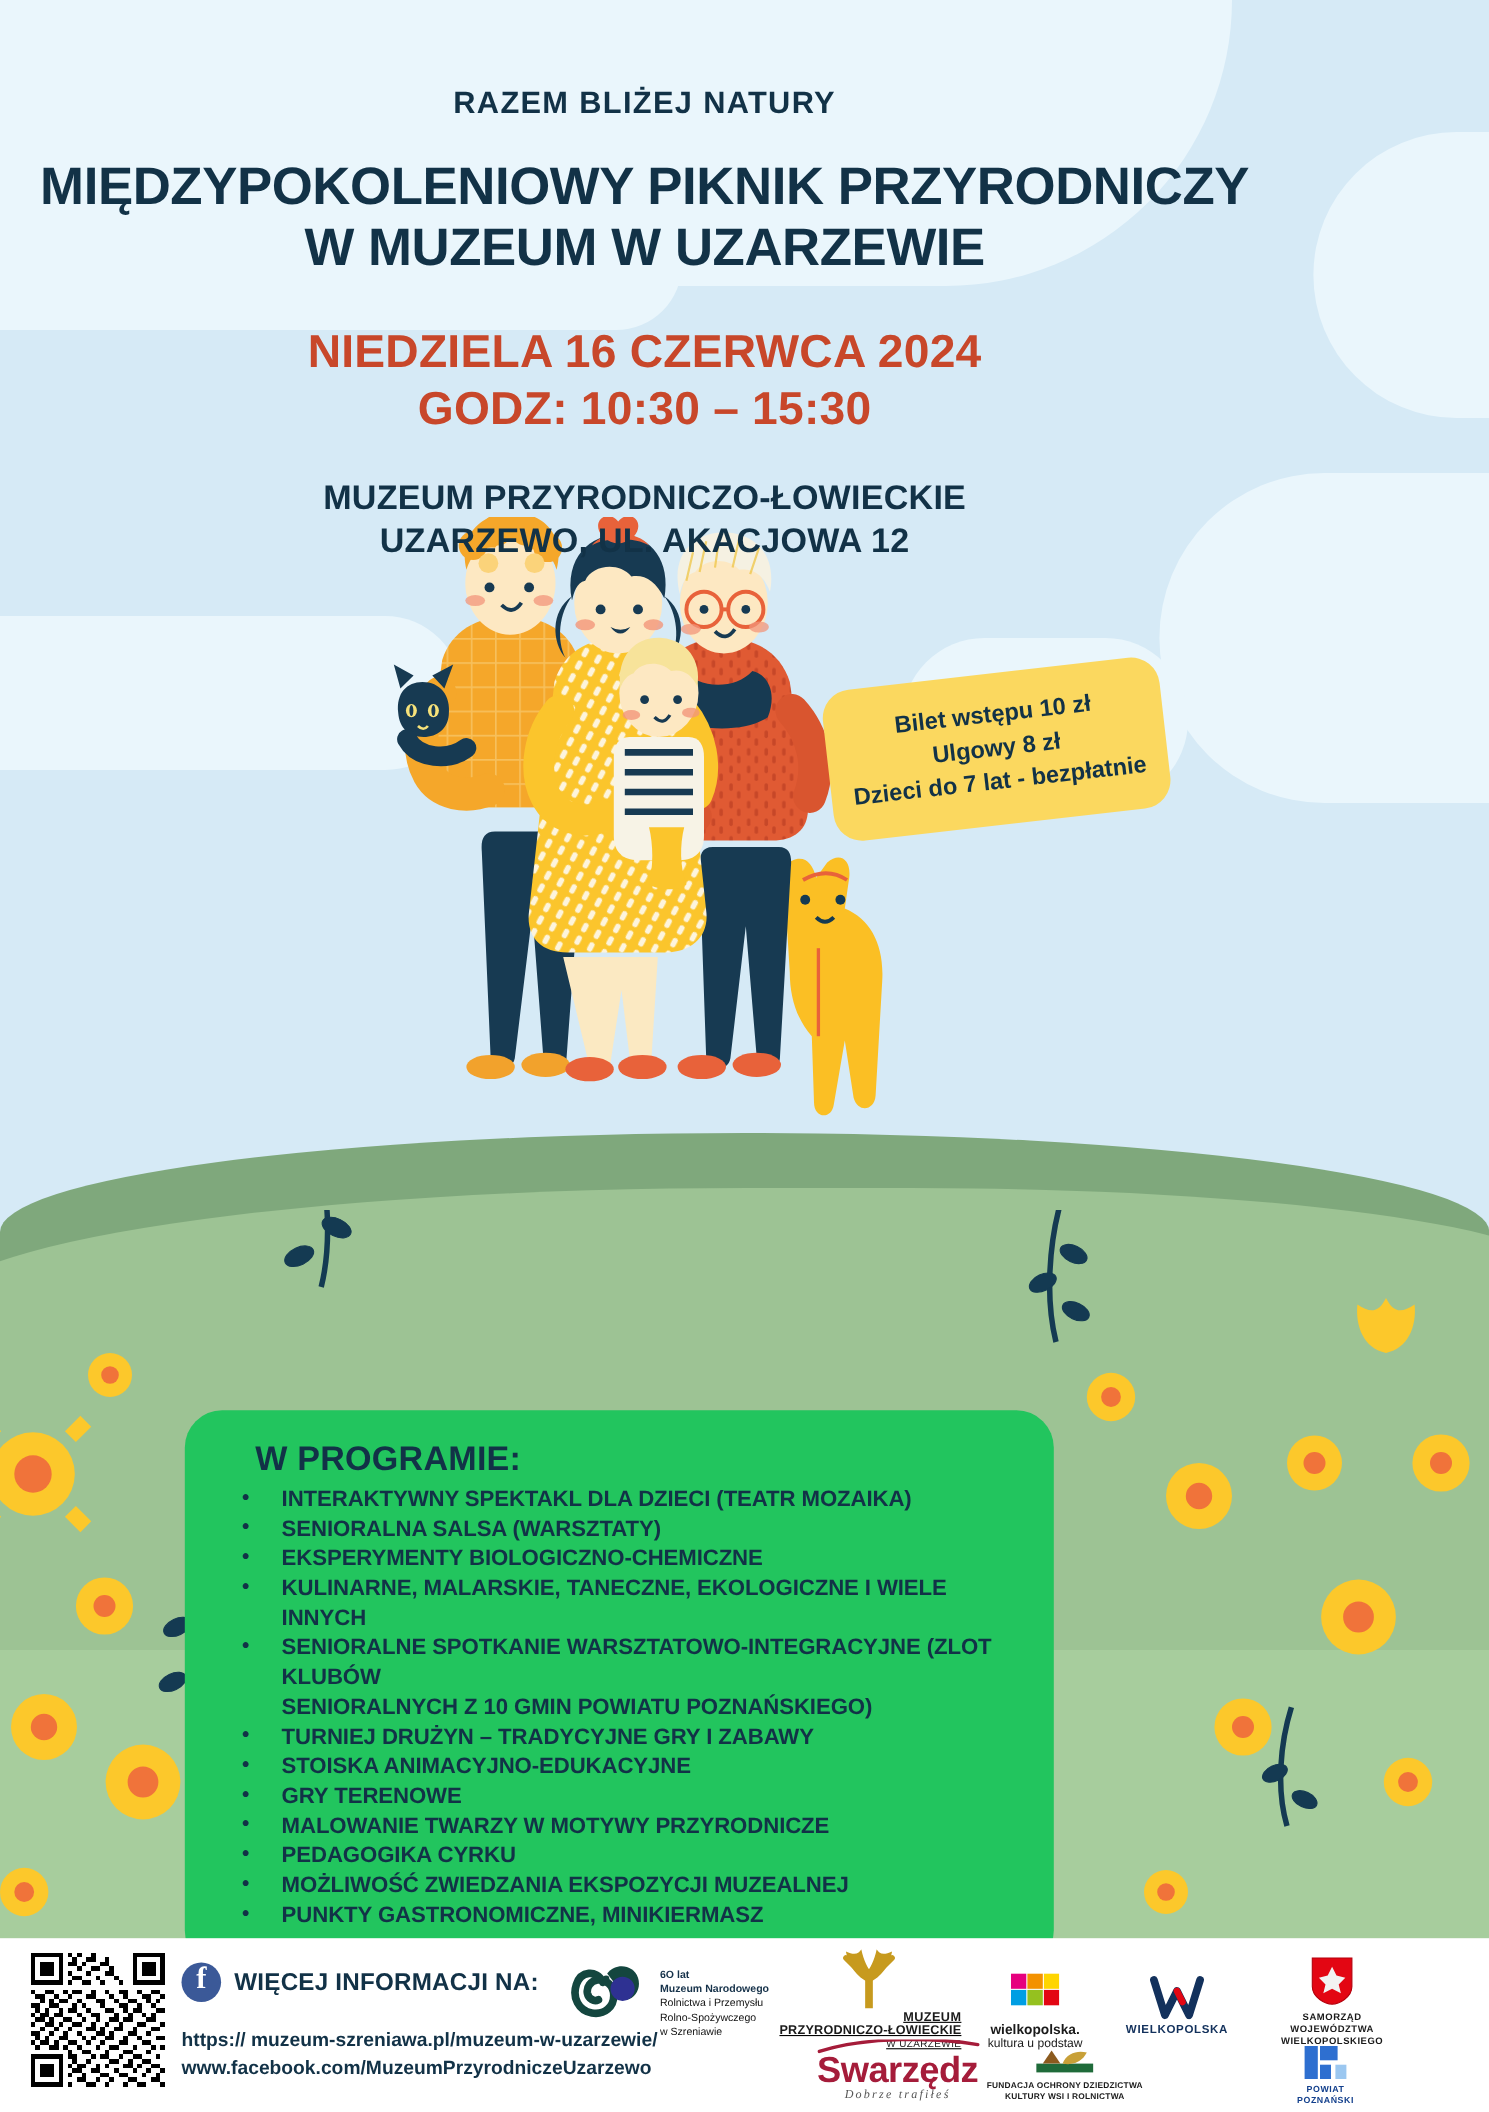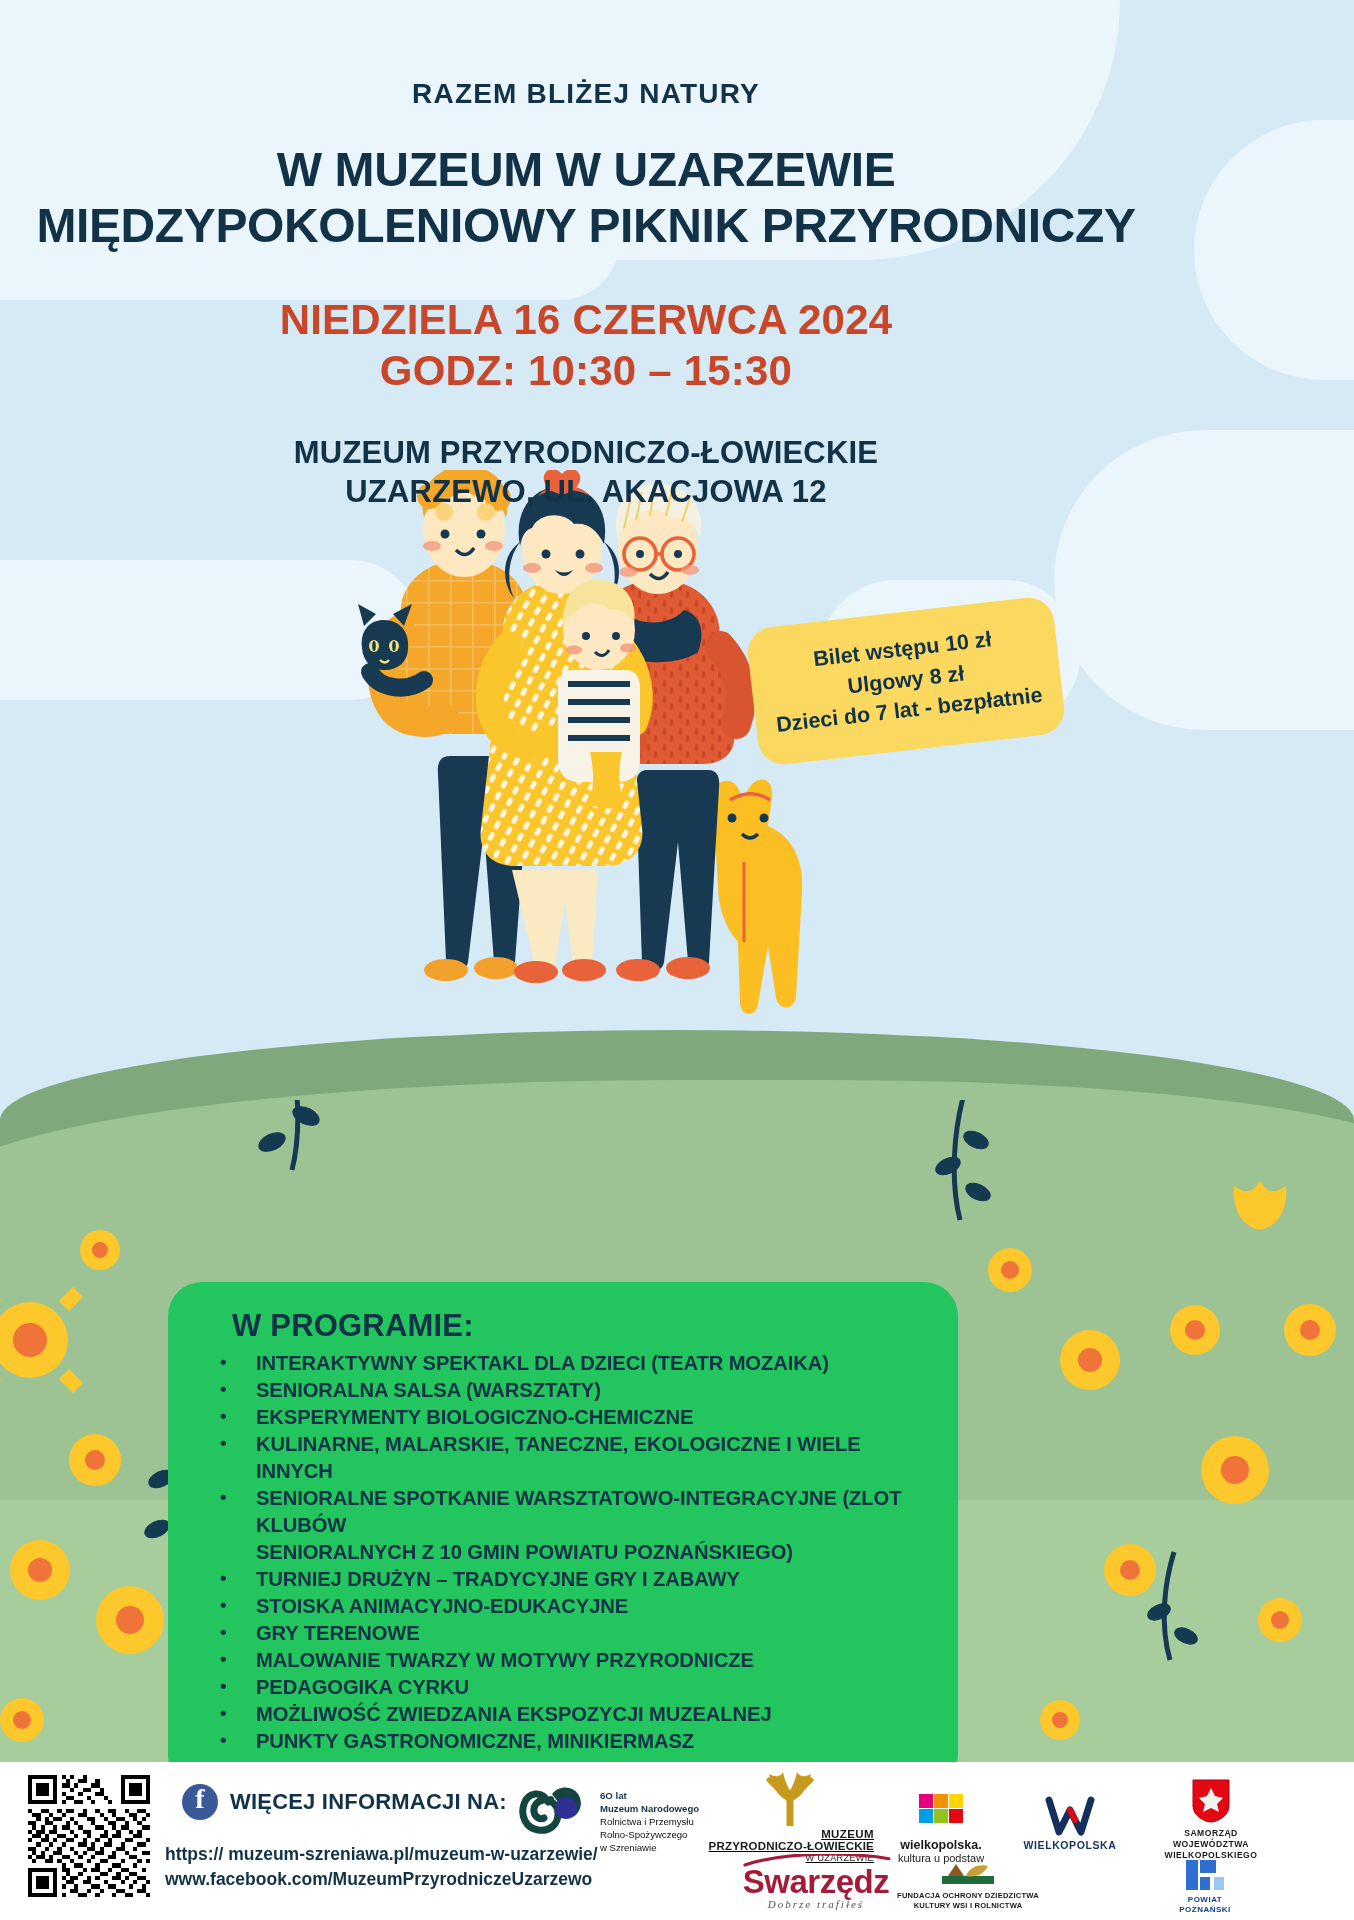--- a/index.html
+++ b/index.html
@@ -55,21 +55,21 @@
   .program li {
     position:relative; font-size:20.2px; line-height:1.335; font-weight:bold;
     color:#123247; padding-left:58px; letter-spacing:-0.1px;
   }
   .program li .bul { position:absolute; left:22px; top:-1px; font-size:19px; }
   .program li.cont { }
 
   
   .footer { position:absolute; left:0; top:1762px; width:1354px; height:158px; background:#ffffff; z-index:12; }
   .qr { position:absolute; left:28px; top:12px; width:122px; height:124px; }
-  .fbrow { position:absolute; left:182px; top:22px; display:flex; align-items:center; gap:12px; }
+  .fbrow { position:absolute; left:165px; top:22px; display:flex; align-items:center; gap:12px; }
   .fbicon { width:36px; height:36px; border-radius:50%; background:#3b5998; position:relative; display:block; }
   .fbicon:after{
     content:"f"; position:absolute; left:0; right:0; top:-1px; text-align:center;
     color:#fff; font-size:28px; font-weight:bold; font-family:"Liberation Serif", serif;
   }
   .fbtitle { font-size:22px; font-weight:bold; color:#123247; letter-spacing:0.2px; }
   .urls { position:absolute; left:165px; top:80px; font-size:17.5px; line-height:1.40; color:#123247; font-weight:bold; }
 
   .logos { position:absolute; left:510px; top:4px; width:840px; height:154px; }
   .logo { position:absolute; font-family:"Liberation Sans", sans-serif; }
@@ -369,22 +369,22 @@
       <circle cx="276" cy="166" r="4" fill="#173a52"></circle>
       <path d="M255,182 q8,8 14,-2" stroke="#173a52" stroke-width="3" fill="none"></path>
       <ellipse cx="234" cy="180" rx="8" ry="4.5" fill="#f2967b" opacity=".8"></ellipse>
       <ellipse cx="288" cy="178" rx="8" ry="4.5" fill="#f2967b" opacity=".8"></ellipse>
     </g>
   </svg>
 
   <div class="topcopy">
     <div class="kicker">RAZEM BLIŻEJ NATURY</div>
     <div class="h1">
+      <div>MIĘDZYPOKOLENIOWY PIKNIK PRZYRODNICZY</div>
       <div>W MUZEUM W UZARZEWIE</div>
-      <div>MIĘDZYPOKOLENIOWY PIKNIK PRZYRODNICZY</div>
     </div>
     <div class="date">
       <div>NIEDZIELA 16 CZERWCA 2024</div>
       <div>GODZ: 10:30 – 15:30</div>
     </div>
     <div class="venue">
       <div>MUZEUM PRZYRODNICZO-ŁOWIECKIE</div>
       <div>UZARZEWO, UL. AKACJOWA 12</div>
     </div>
   </div>

